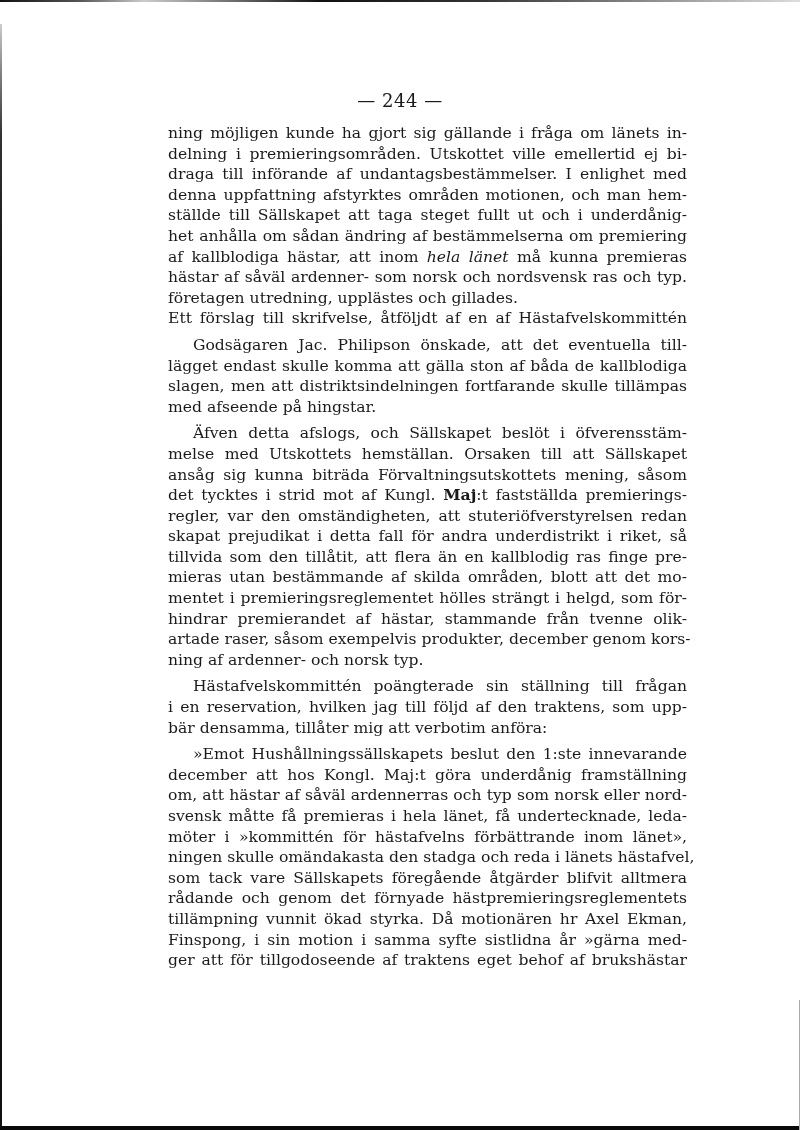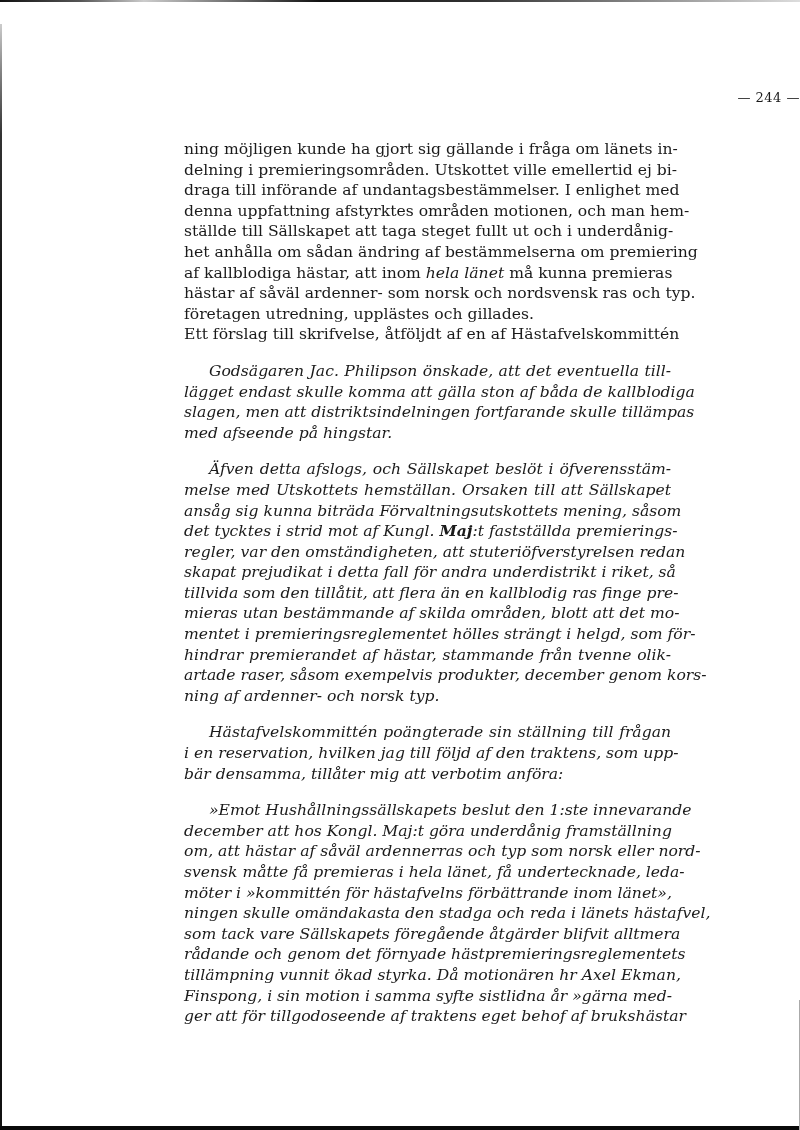--- a/index.html
+++ b/index.html
@@ -28,39 +28,38 @@
       background: #0a0a0a;
     }
     .edge-right {
       position: absolute; right: 0; top: 1000px; width: 1px; height: 130px;
       background: #aaa;
     }
     .page-number {
       position: absolute;
       left: 0; width: 800px;
       top: 90px;
-      text-align: right;
-      font-size: 13px;
+      text-align: center;
+      font-size: 18px;
       letter-spacing: 0.5px;
     }
     .text-block {
       position: absolute;
       left: 168px;
       top: 123px;
       width: 519px;
       font-size: 15.6px;
       line-height: 20.6px;
     }
     .para {
-      margin: 16px;
+      margin: 0;
       text-align: justify;
     }
     .para + .para {
       margin-top: 6px;
-      font-style: italic;
     }
     .line {
       display: block;
       white-space: nowrap;
       text-align: justify;
       text-align-last: justify;
       height: 20.6px;
     }
     .line.last {
       text-align-last: left;

